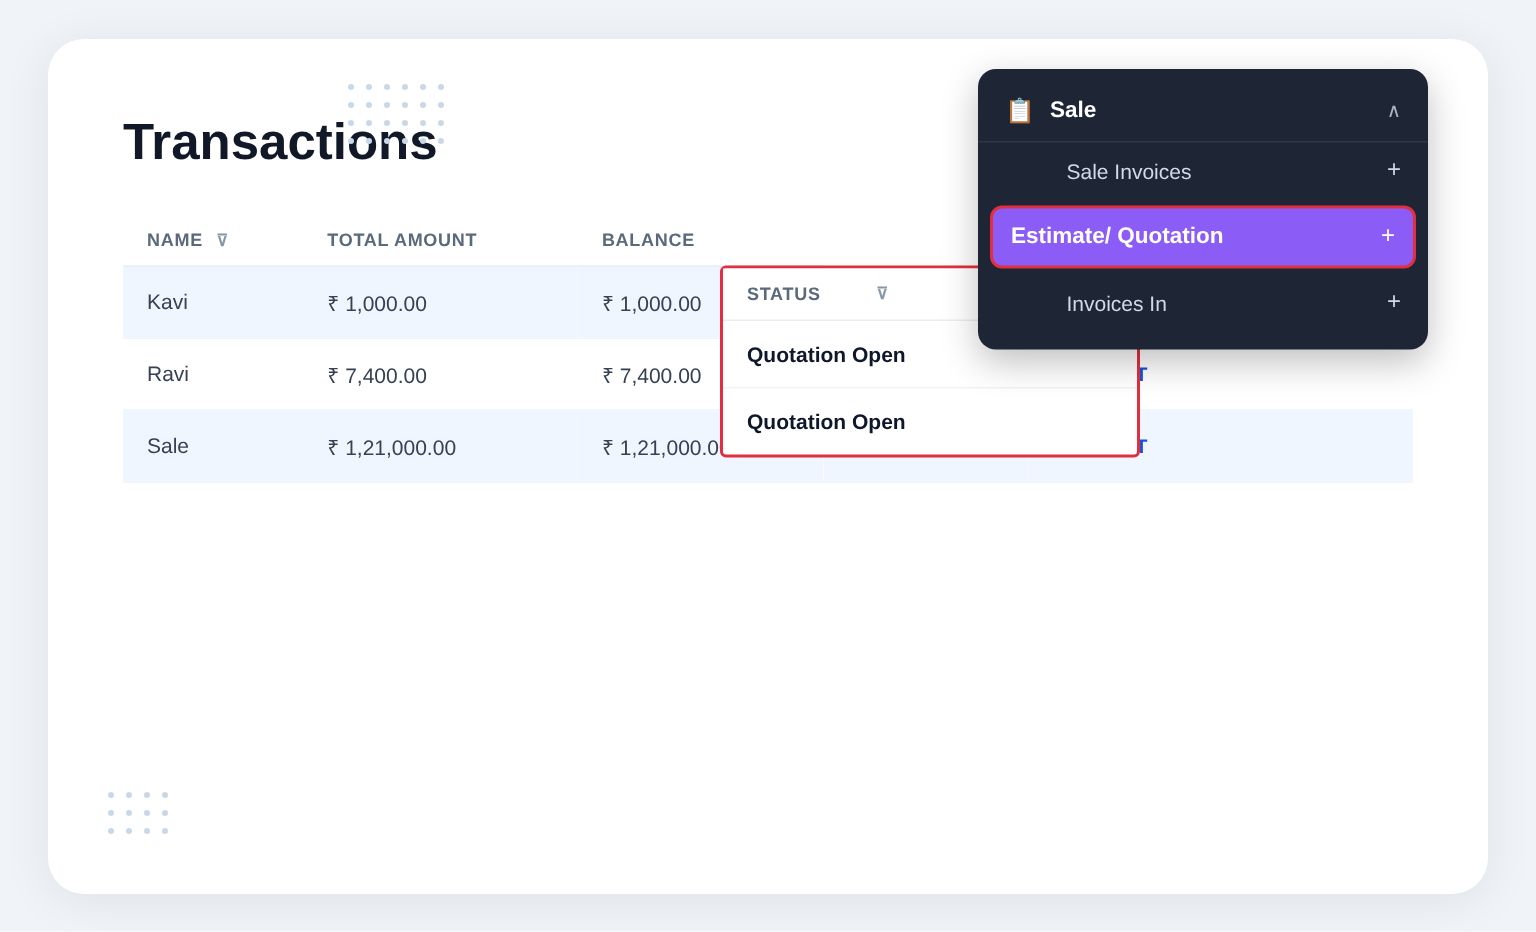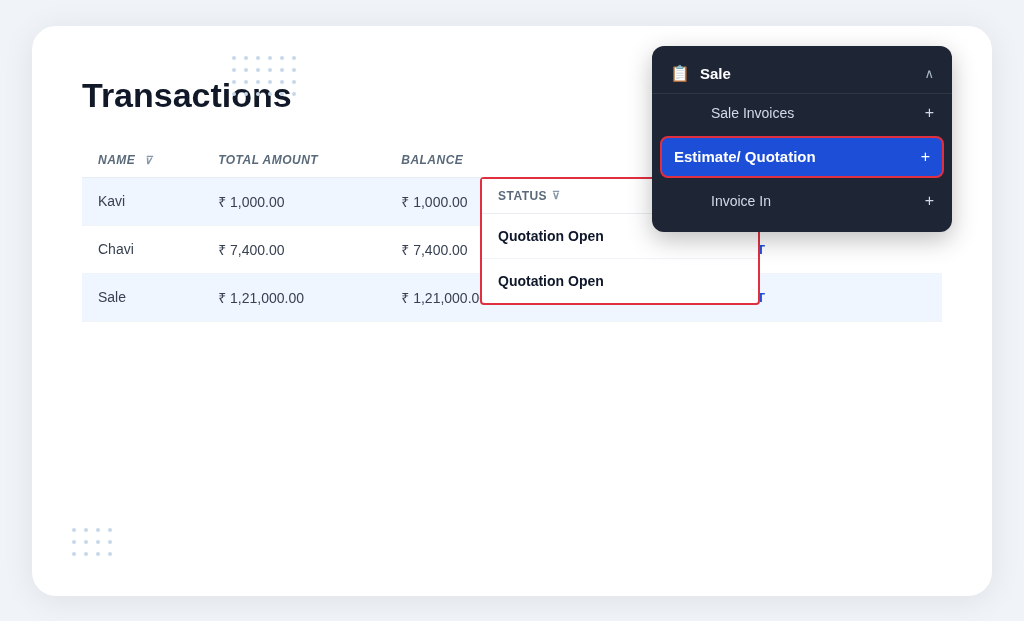--- a/index.html
+++ b/index.html
@@ -99,21 +99,21 @@
       align-items: center;
       justify-content: space-between;
       padding: 10px 18px;
       color: #d0dbe8;
       font-size: 14px;
       cursor: pointer;
       margin-left: 41px;
     }
 
     .dropdown-item.highlighted {
-      background: #1d4ed8;
+      background: #8b5cf6;
       border: 2px solid #e03040;
       border-radius: 8px;
       margin: 4px 8px;
       padding: 10px 12px;
       color: #ffffff;
       font-weight: 600;
       font-size: 15px;
     }
 
     .dropdown-item .plus-icon {
@@ -143,21 +143,20 @@
     }
 
     table {
       width: 100%;
       border-collapse: collapse;
       background: #ffffff;
     }
 
     thead tr {
       background: transparent;
-      font-style: italic;
     }
 
     thead th {
       text-align: left;
       padding: 10px 16px;
       font-size: 12px;
       font-weight: 700;
       color: #5a6a7a;
       letter-spacing: 0.04em;
       text-transform: uppercase;
@@ -205,20 +204,21 @@
       display: flex;
       align-items: center;
       padding: 10px 16px;
       font-size: 12px;
       font-weight: 700;
       color: #5a6a7a;
       letter-spacing: 0.04em;
       text-transform: uppercase;
       border-bottom: 1px solid #e8edf2;
       background: #fff;
+      gap: 32px;
     }
 
     .status-overlay-header .filter-icon {
       margin-left: 5px;
       color: #8898a8;
       font-size: 11px;
     }
 
     .status-overlay-row {
       padding: 14px 16px;
@@ -314,21 +314,21 @@
       <span>Sale Invoices</span>
       <span class="plus-icon">+</span>
     </div>
 
     <div class="dropdown-item highlighted">
       <span>Estimate/ Quotation</span>
       <span class="plus-icon">+</span>
     </div>
 
     <div class="dropdown-item">
-      <span>Invoice In</span>
+      <span>Invoices In</span>
       <span class="plus-icon">+</span>
     </div>
   </div>
 
   <h1 class="page-title">Transactions</h1>
 
   <div class="table-wrapper">
     <table>
       <thead>
         <tr>
@@ -357,21 +357,21 @@
           <td>Kavi</td>
           <td>₹ 1,000.00</td>
           <td>₹ 1,000.00</td>
           <td style="opacity:0;"></td>
           <td>
             <span class="action-link">Converted To Invoice No.7</span>
           </td>
         </tr>
 
         <tr>
-          <td>Chavi</td>
+          <td>Ravi</td>
           <td>₹ 7,400.00</td>
           <td>₹ 7,400.00</td>
           <td style="opacity:0;"></td>
           <td>
             <span class="action-convert">CONVERT</span>
           </td>
         </tr>
 
         <tr>
           <td>Sale</td>

